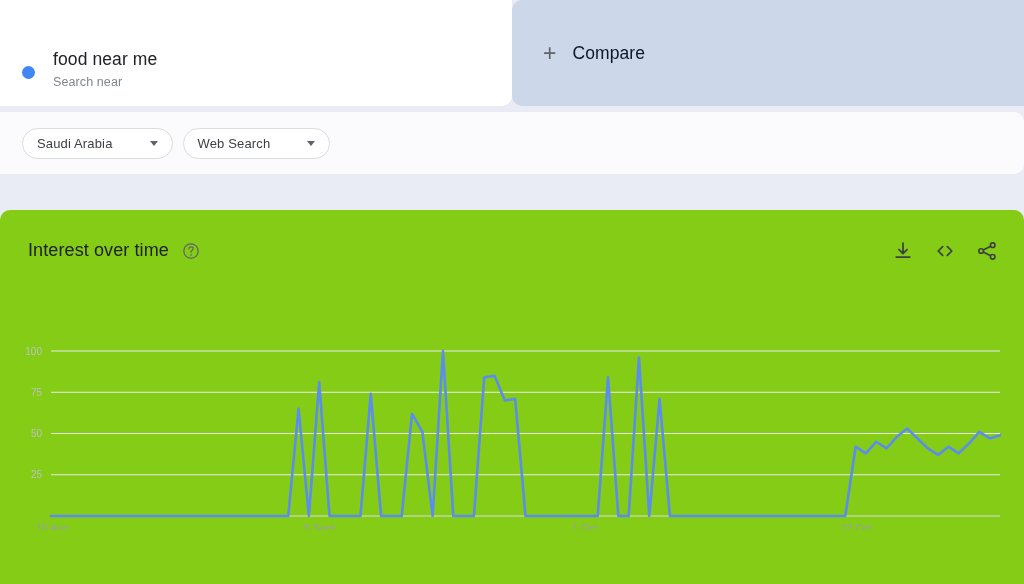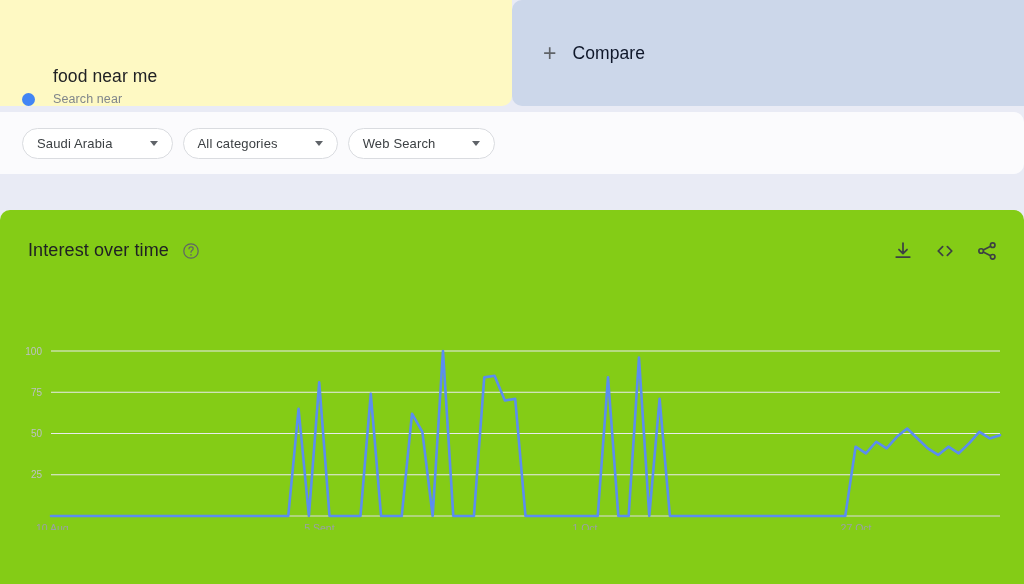--- a/index.html
+++ b/index.html
@@ -18,24 +18,24 @@
   }
 
   
   .term-row {
     position: absolute; left: 0; top: 0;
     width: 1024px; height: 106px;
     display: flex;
   }
   .term-card {
     width: 512px; height: 106px;
-    background: #fef9c3;
+    background: #ffffff;
     border-radius: 0 0 10px 0;
     display: flex;
-    align-items: flex-end;
+    align-items: center;
     padding: 30px 16px 0 18px;
   }
   .term-dot {
     width: 13px; height: 13px;
     border-radius: 50%;
     background: #4285f4;
     margin: 8px 18px 0 4px;
     flex: none;
   }
   .term-text { display: flex; flex-direction: column; }
@@ -175,24 +175,20 @@
 
     <div class="compare-card">
       <span class="compare-plus">+</span>
       <span class="compare-label">Compare</span>
     </div>
   </div>
 
   <div class="filters-card">
     <div class="chip">
       <span>Saudi Arabia</span>
-      <span class="caret"></span>
-    </div>
-    <div class="chip">
-      <span>All categories</span>
       <span class="caret"></span>
     </div>
     <div class="chip">
       <span>Web Search</span>
       <span class="caret"></span>
     </div>
   </div>
 
   <div class="chart-card">
 

